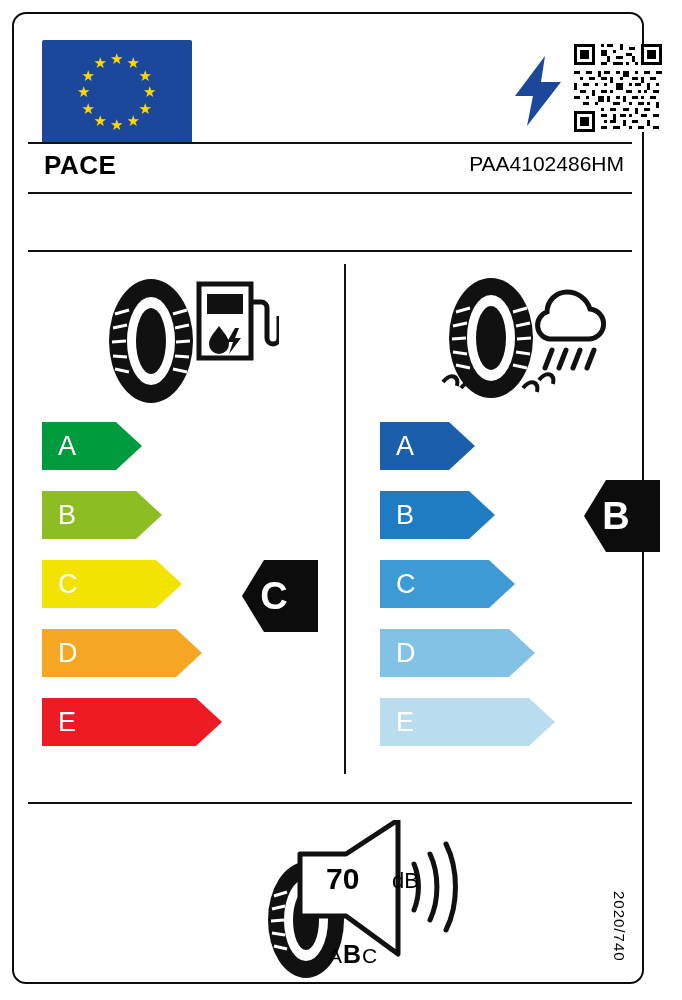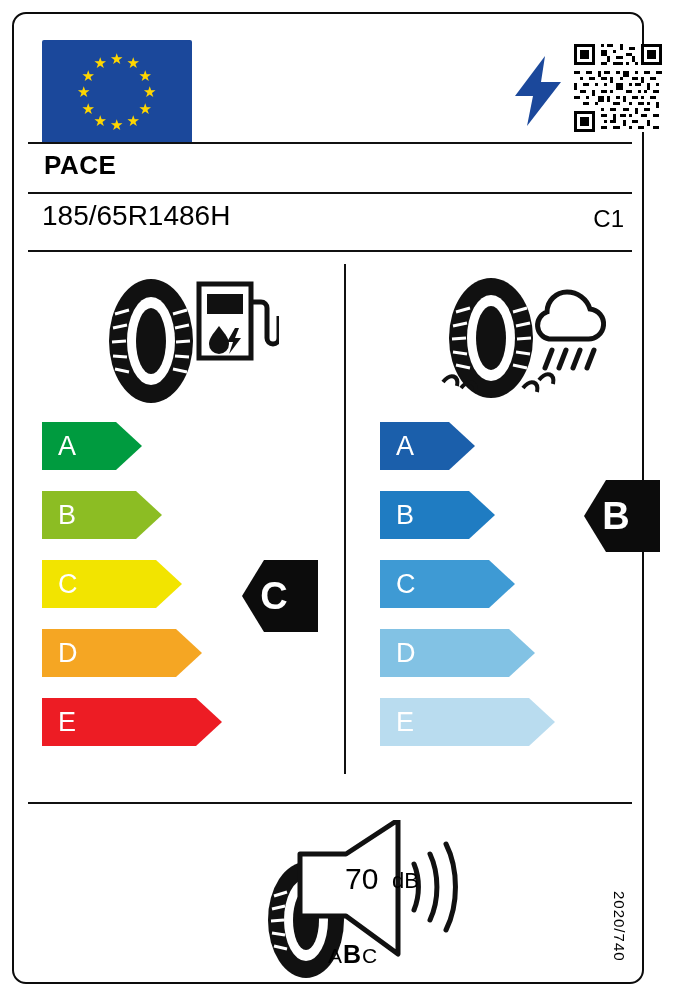--- a/index.html
+++ b/index.html
@@ -190,24 +190,24 @@
   }
   .noise-wrap {
     position: absolute;
     left: 228px;
     top: 806px;
     width: 230px;
     height: 166px;
   }
   .noise-db {
     position: absolute;
-    left: 103px;
+    left: 84px;
     top: 42px;
     font-size: 30px;
-    font-weight: normal;
+    font-weight: bold;
   }
   .noise-unit {
     position: absolute;
     left: 150px;
     top: 48px;
     font-size: 22px;
   }
   .noise-class {
     position: absolute;
     left: 86px;
@@ -350,24 +350,21 @@
       </g>
     </svg>
   </div>
 
   <div class="rule" style="left:14px; top:128px; width:604px; height:2px;"></div>
   <div class="rule" style="left:14px; top:178px; width:604px; height:2px;"></div>
   <div class="rule" style="left:14px; top:236px; width:604px; height:2px;"></div>
 
   <div class="brand-row">
     <div class="brand-name">PACE</div>
-  </div>
-  <div class="size-row">
-    <div class="tyre-size">185/65R1486H</div>
-    <div class="tyre-class">C1</div>
+    <div class="model-code">PAA4102486HM</div>
   </div>
 
   <div class="panel-divider"></div>
 
   <svg class="pic-fuel" viewBox="0 0 180 130">
     <g>
       <ellipse cx="52" cy="65" rx="42" ry="62" fill="#111"></ellipse>
       <ellipse cx="52" cy="65" rx="24" ry="44" fill="#fff"></ellipse>
       <ellipse cx="52" cy="65" rx="15" ry="33" fill="#111"></ellipse>
       <g stroke="#fff" stroke-width="3">

